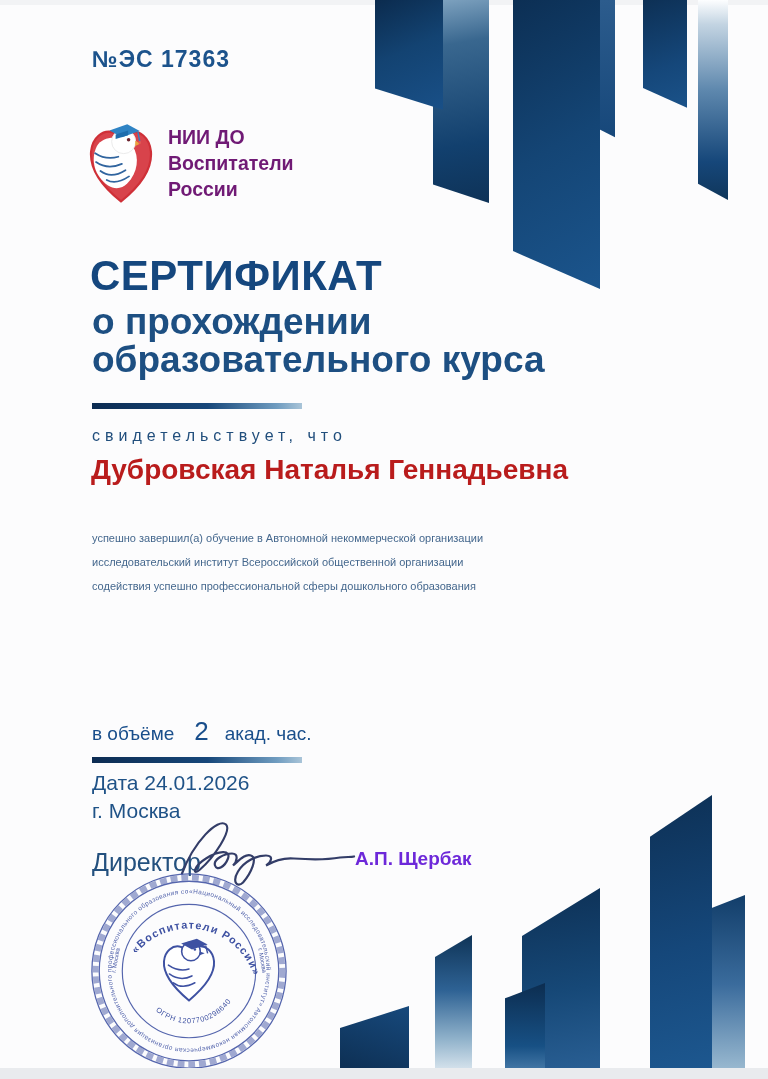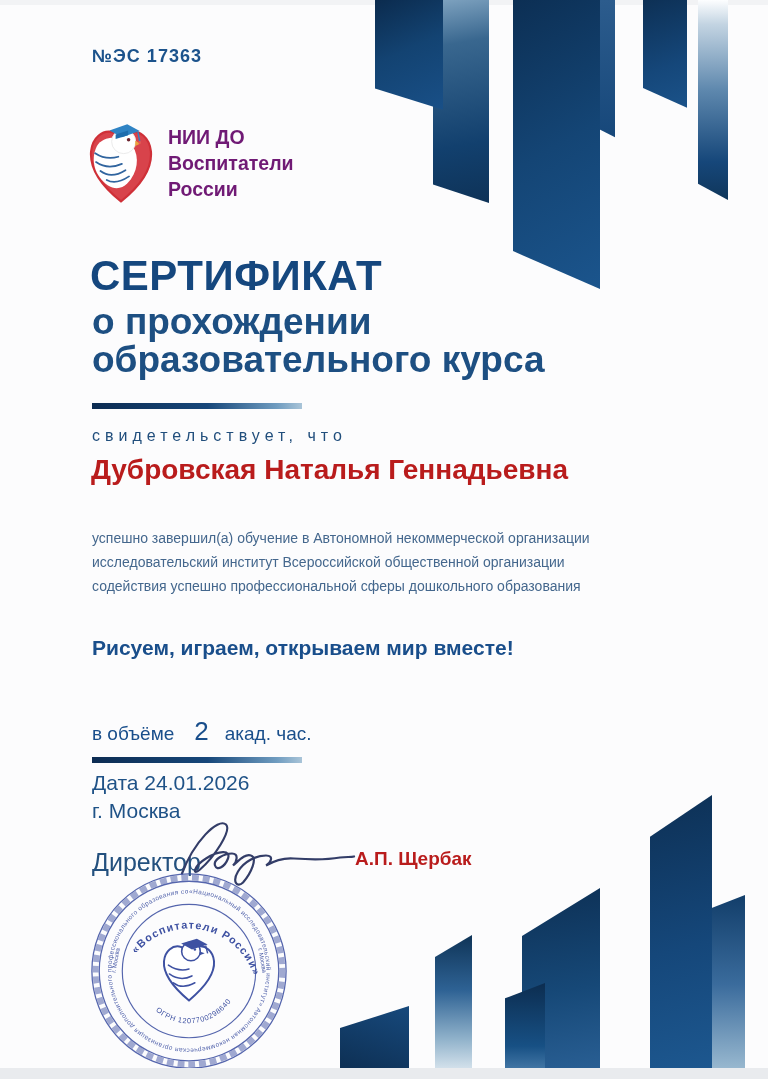--- a/index.html
+++ b/index.html
@@ -6,40 +6,40 @@
   .page{
     position:relative; width:768px; height:1079px; overflow:hidden;
     background:#fcfcfd;
     font-family:"Liberation Sans", sans-serif;
   }
   .abs{position:absolute;}
   .edge-top{left:0;top:0;width:768px;height:5px;background:#f2f3f5;}
   .edge-bottom{left:0;top:1068px;width:768px;height:11px;background:#e9ebee;}
 
   
-  .cert-number{left:92px;top:46px;font-size:18px;font-weight:bold;color:#1c538c;letter-spacing:1px;}
+  .cert-number{left:92px;top:46px;font-size:23px;font-weight:bold;color:#1c538c;letter-spacing:1px;}
   .logo-icon{left:88px;top:118px;width:66px;height:90px;}
   .logo-text{left:168px;top:124px;font-size:19.5px;line-height:26px;font-weight:600;color:#701a75;}
   .title{left:90px;top:252px;font-size:42px;font-weight:bold;color:#15477e;letter-spacing:0.5px;}
   .subtitle{left:92px;top:303px;font-size:37px;font-weight:700;color:#1d4f82;line-height:38px;}
   .grad-bar{width:210px;height:6px;background:linear-gradient(90deg,#0c2c52 0%,#17477a 55%,#6f9cc0 88%,#a9c4d8 100%);}
   .bar1{left:92px;top:403px;}
   .bar2{left:92px;top:757px;}
   .attests{left:92px;top:427px;font-size:16px;font-weight:500;color:#214e7c;letter-spacing:5px;}
   .recipient{left:91px;top:454px;font-size:28px;font-weight:bold;color:#b91c1c;}
-  .body-text{left:92px;top:526px;font-size:14px;line-height:24px;color:#44678d;}
+  .body-text{left:92px;top:526px;font-size:11px;line-height:24px;color:#44678d;}
   .course{left:92px;top:636px;font-size:21px;font-weight:bold;color:#194e8b;}
   .volume{left:92px;top:716px;display:flex;align-items:baseline;color:#194e8b;font-weight:400;}
   .volume .vol-prefix{font-size:19px;}
   .volume .vol-hours{font-size:26px;margin:0 16px 0 20px;}
   .volume .vol-suffix{font-size:19px;}
   .date-line{left:92px;top:771px;font-size:21px;font-weight:500;color:#1f5287;}
   .city-line{left:92px;top:799px;font-size:21px;font-weight:500;color:#1f5287;}
   .director-label{left:92px;top:848px;font-size:25px;font-weight:400;color:#23507e;}
-  .director-name{left:355px;top:848px;font-size:19px;font-weight:bold;color:#b91c1c;}
+  .director-name{left:355px;top:848px;font-size:19px;font-weight:bold;color:#6d28d9;}
   .signature{left:168px;top:810px;width:200px;height:88px;}
   .stamp{left:84px;top:869px;width:210px;height:206px;}
 
   
   .ribbon{position:absolute;}
   .rb-a{left:375px;top:0;width:68px;height:112px;clip-path:polygon(0 0,100% 0,100% 98%,0 79%);
         background:linear-gradient(155deg,#0b2b4e 0%,#134372 45%,#195088 100%);}
   .rb-b{left:433px;top:0;width:56px;height:205px;clip-path:polygon(0 0,100% 0,100% 99%,0 90%);
         background:linear-gradient(170deg,#7fa3c0 0%,#39678f 22%,#12406e 70%,#0e3257 100%);}
   .rb-c{left:513px;top:0;width:87px;height:292px;clip-path:polygon(0 0,100% 0,100% 99%,0 86%);
@@ -120,21 +120,20 @@
   <div class="abs attests">свидетельствует, что</div>
 
   <div class="abs recipient">Дубровская Наталья Геннадьевна</div>
 
   <div class="abs body-text">
     <div>успешно завершил(а) обучение в Автономной некоммерческой организации</div>
     <div>исследовательский институт Всероссийской общественной организации</div>
     <div>содействия успешно профессиональной сферы дошкольного образования</div>
   </div>
 
-  <div class="abs course">Рисуем, играем, открываем мир вместе!</div>
 
   <div class="abs volume">
     <span class="vol-prefix">в объёме</span>
     <span class="vol-hours">2</span>
     <span class="vol-suffix">акад. час.</span>
   </div>
 
   <div class="abs grad-bar bar2"></div>
 
   <div class="abs date-line">Дата 24.01.2026</div>

